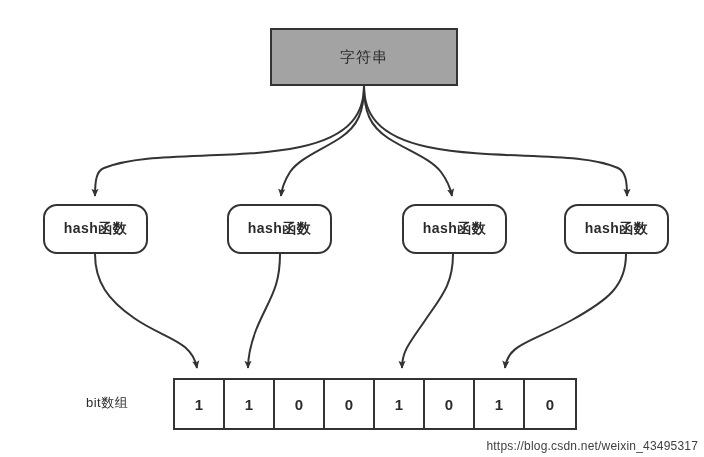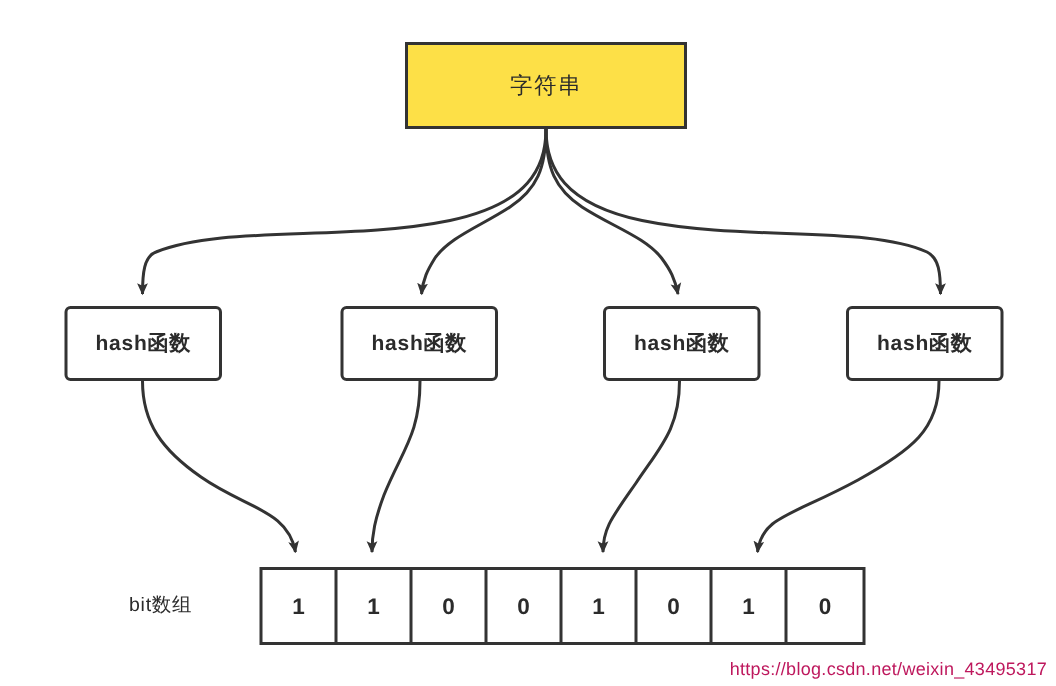--- a/index.html
+++ b/index.html
@@ -26,40 +26,40 @@
     left: 0;
     top: 0;
     width: 704px;
     height: 457px;
     pointer-events: none;
   }
   .node-box {
     position: absolute;
     box-sizing: border-box;
     border: 2px solid #333333;
-    background: #fde047;
+    background: #a3a3a3;
     display: flex;
     align-items: center;
     justify-content: center;
     text-align: center;
   }
   #source-node {
     left: 270px;
     top: 28px;
     width: 188px;
     height: 58px;
     font-size: 15px;
     font-weight: 400;
     letter-spacing: 1px;
   }
   .hash-node {
     position: absolute;
     box-sizing: border-box;
     border: 2px solid #333333;
-    border-radius: 4px;
+    border-radius: 14px;
     background: #ffffff;
     height: 50px;
     display: flex;
     align-items: center;
     justify-content: center;
     font-size: 14px;
     font-weight: bold;
     letter-spacing: 0.5px;
     white-space: nowrap;
   }
@@ -100,21 +100,21 @@
     font-weight: normal;
     letter-spacing: 0.5px;
     white-space: nowrap;
   }
 
   #watermark {
     position: absolute;
     right: 6px;
     bottom: 4px;
     font-size: 12px;
-    color: #be185d;
+    color: #404040;
     letter-spacing: 0.2px;
     white-space: nowrap;
     user-select: none;
   }
 </style>
 </head>
 <body>
 
 <div id="diagram-root">
 

